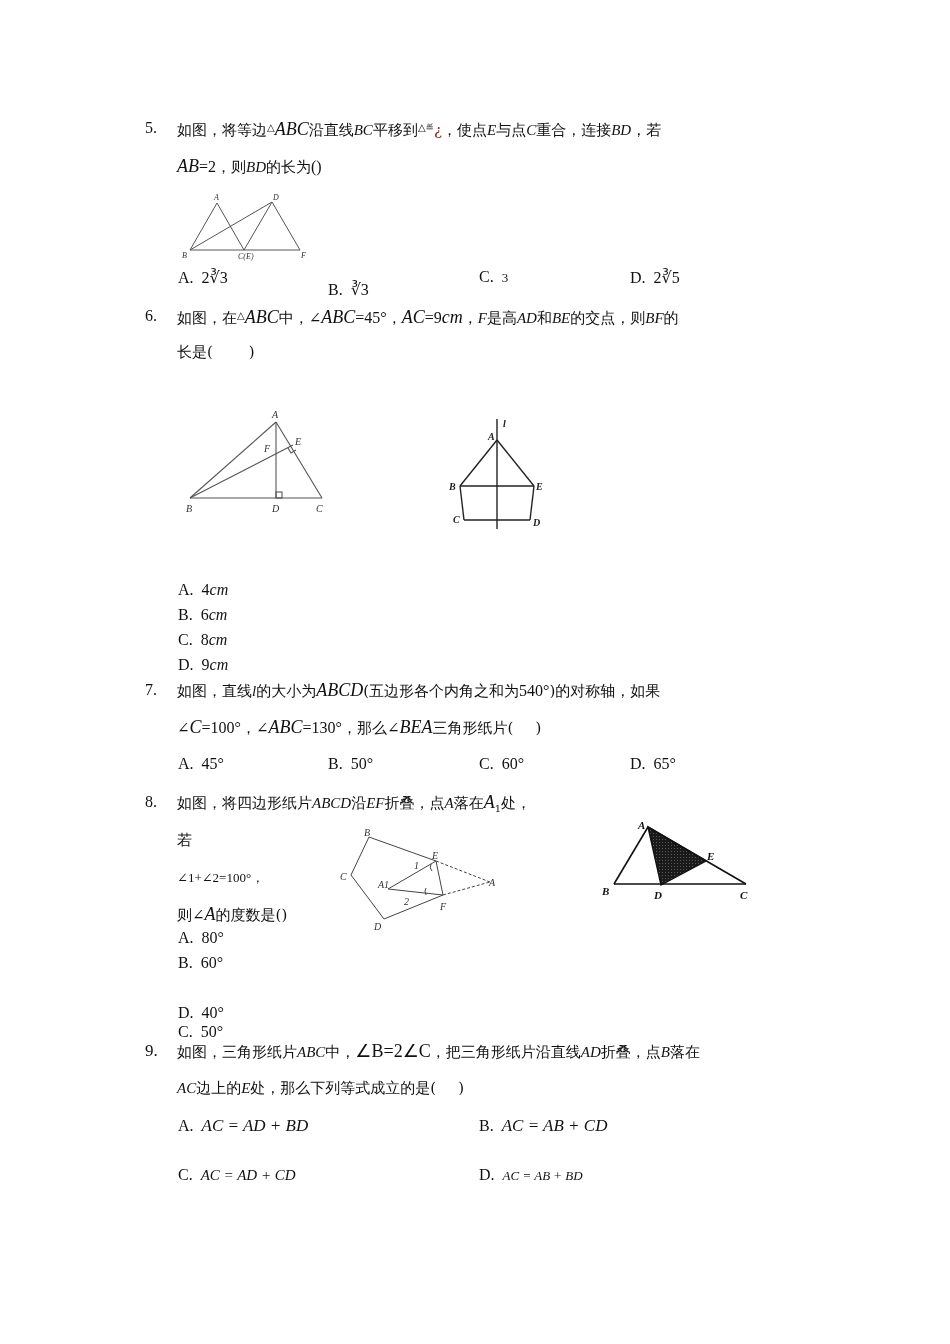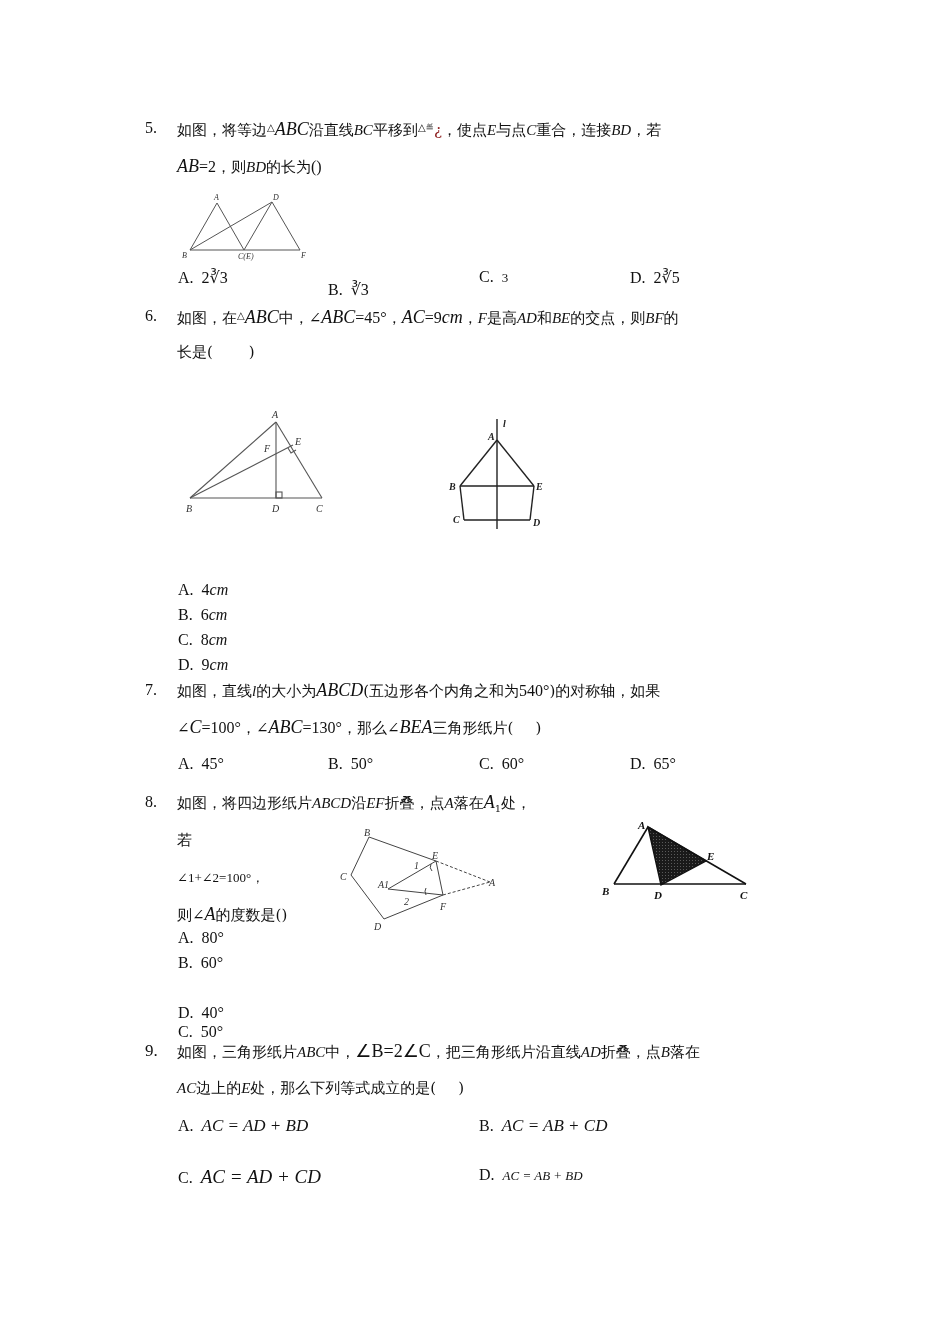--- a/index.html
+++ b/index.html
@@ -186,16 +186,16 @@
   <div class="abs txt" style="left:145px;top:1041px;"><span class="num" style="font-size:17px">9.</span></div>
   <div class="abs txt" style="left:177px;top:1041px;">
     <span>如图，三角形纸片</span><i>ABC</i><span>中，</span><span class="math" style="font-style:normal">∠B=2∠C</span><span>，把三角形纸片沿直线</span><i>AD</i><span>折叠，点</span><i>B</i><span>落在</span>
   </div>
   <div class="abs txt" style="left:177px;top:1078px;">
     <i>AC</i><span>边上的</span><i>E</i><span>处，那么下列等式成立的是(</span><span style="display:inline-block;width:22px"></span><span>)</span>
   </div>
   <div>
     <div class="abs opt" style="left:178px;top:1116px;"><span>A.</span>&nbsp; <span class="math" style="font-size:17px">AC = AD + BD</span></div>
     <div class="abs opt" style="left:479px;top:1116px;"><span>B.</span>&nbsp; <span class="math" style="font-size:17px">AC = AB + CD</span></div>
-    <div class="abs opt" style="left:178px;top:1166px;"><span>C.</span>&nbsp; <span class="math" style="font-size:19px">AC = AD + CD</span></div>
+    <div class="abs opt" style="left:178px;top:1166px;"><span>C.</span>&nbsp; <span class="math" style="font-size:15px">AC = AD + CD</span></div>
     <div class="abs opt" style="left:479px;top:1166px;"><span>D.</span>&nbsp; <span class="math" style="font-size:13px">AC = AB + BD</span></div>
   </div>
 </div>
 
 </body></html>

